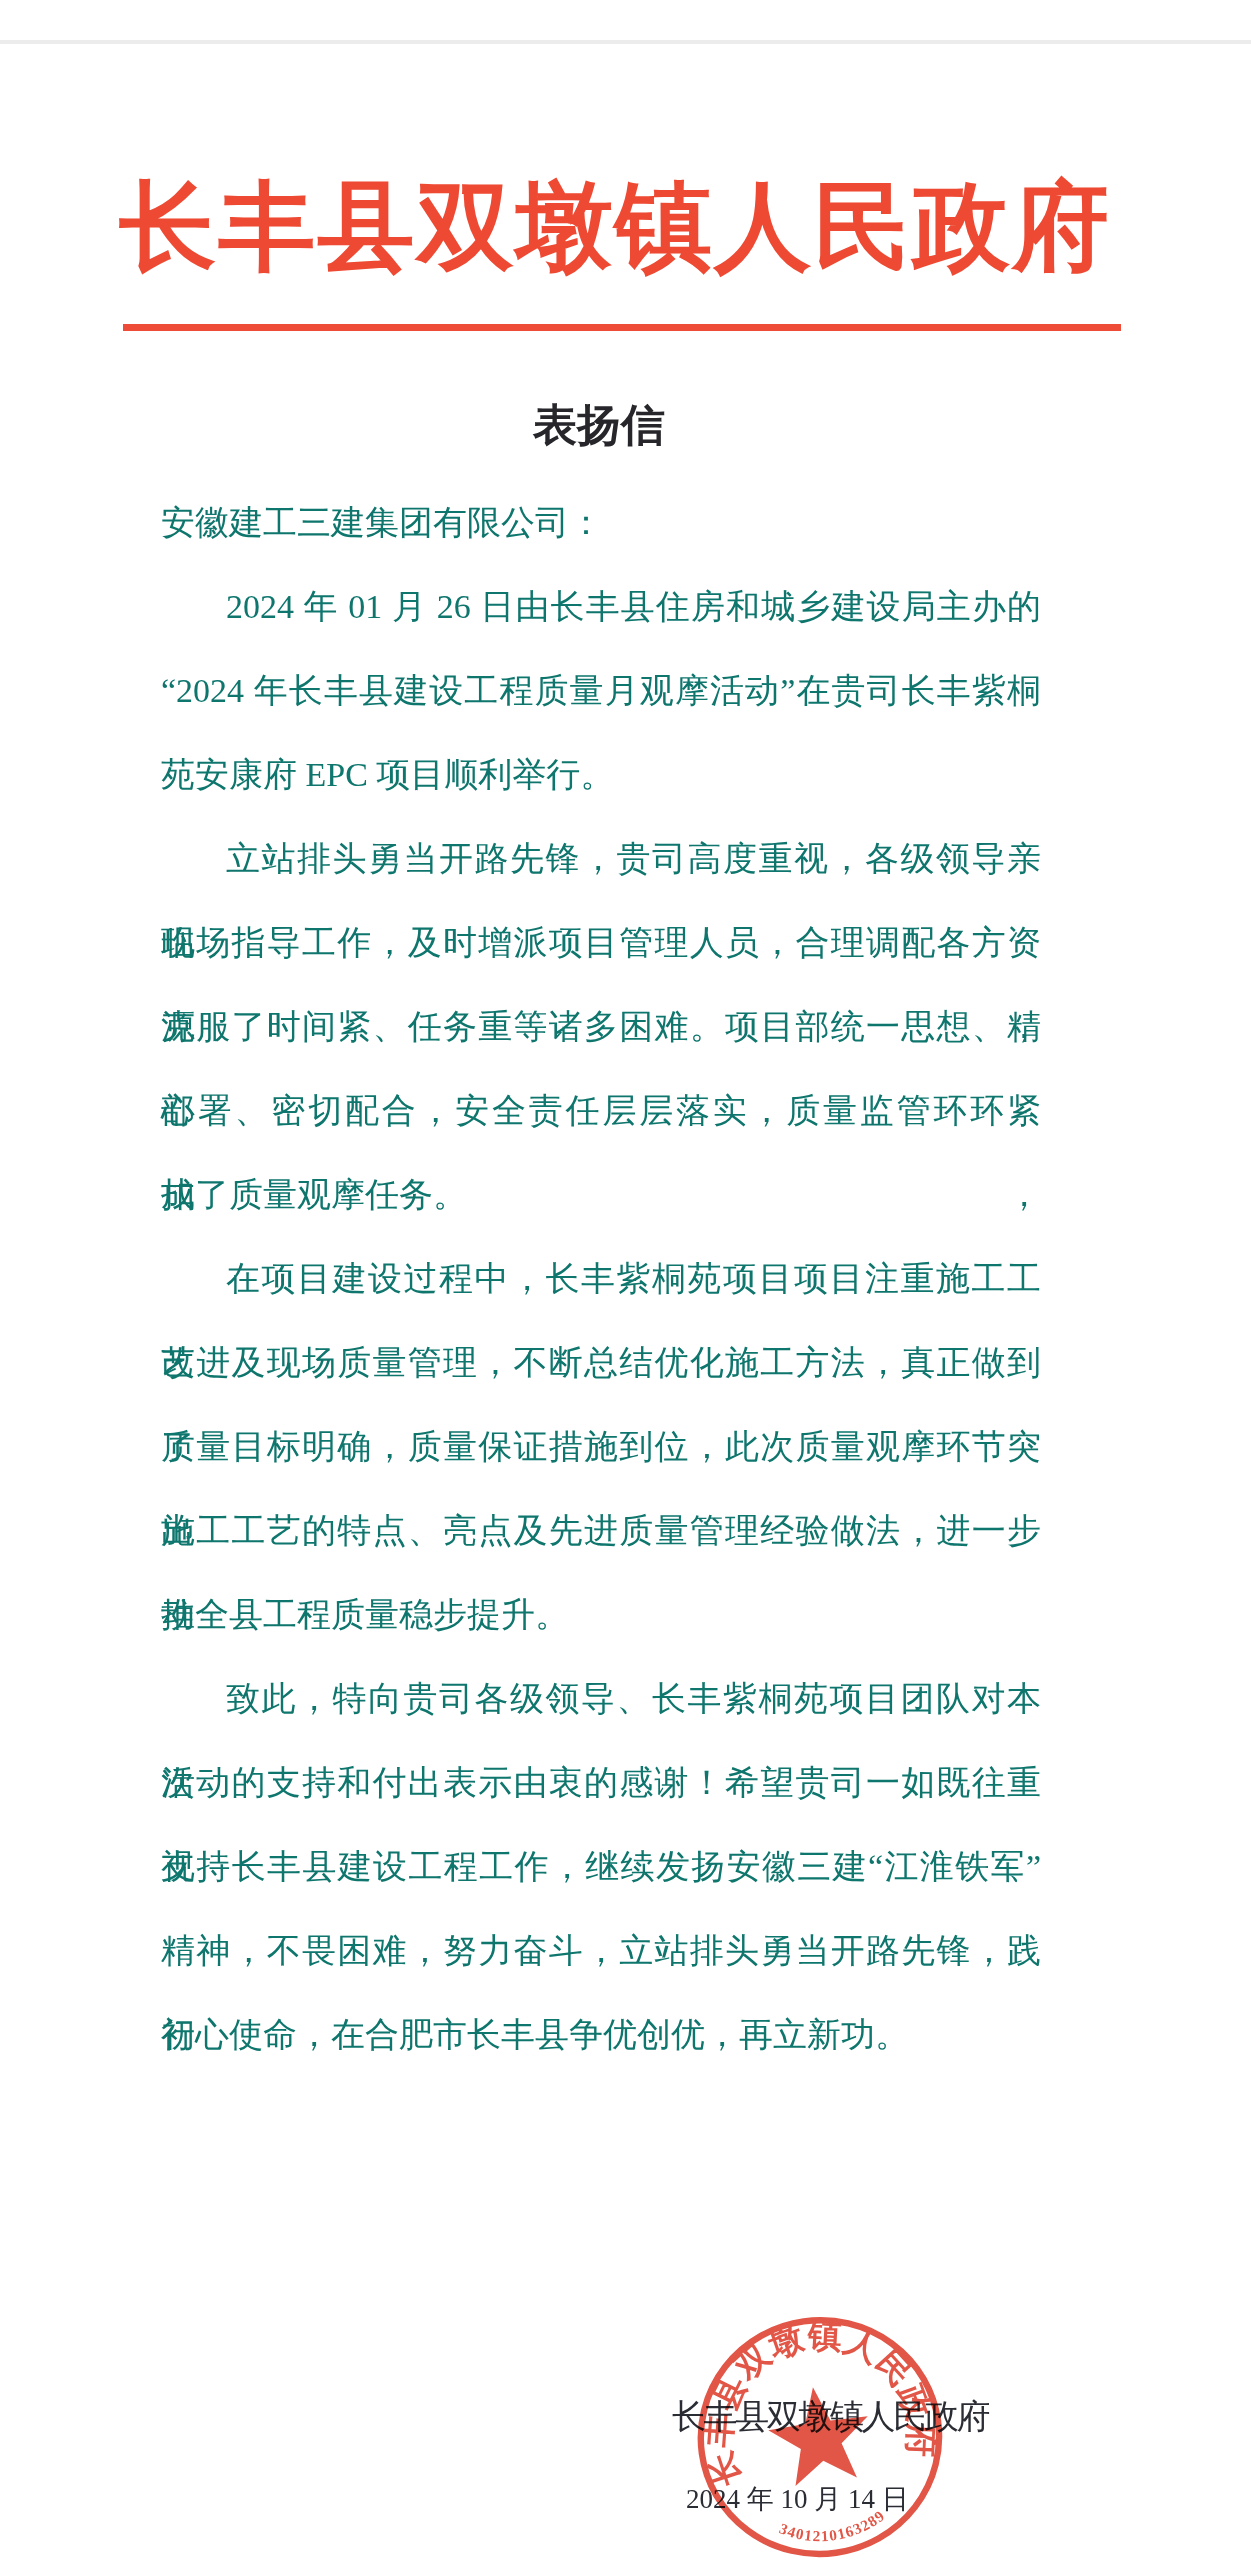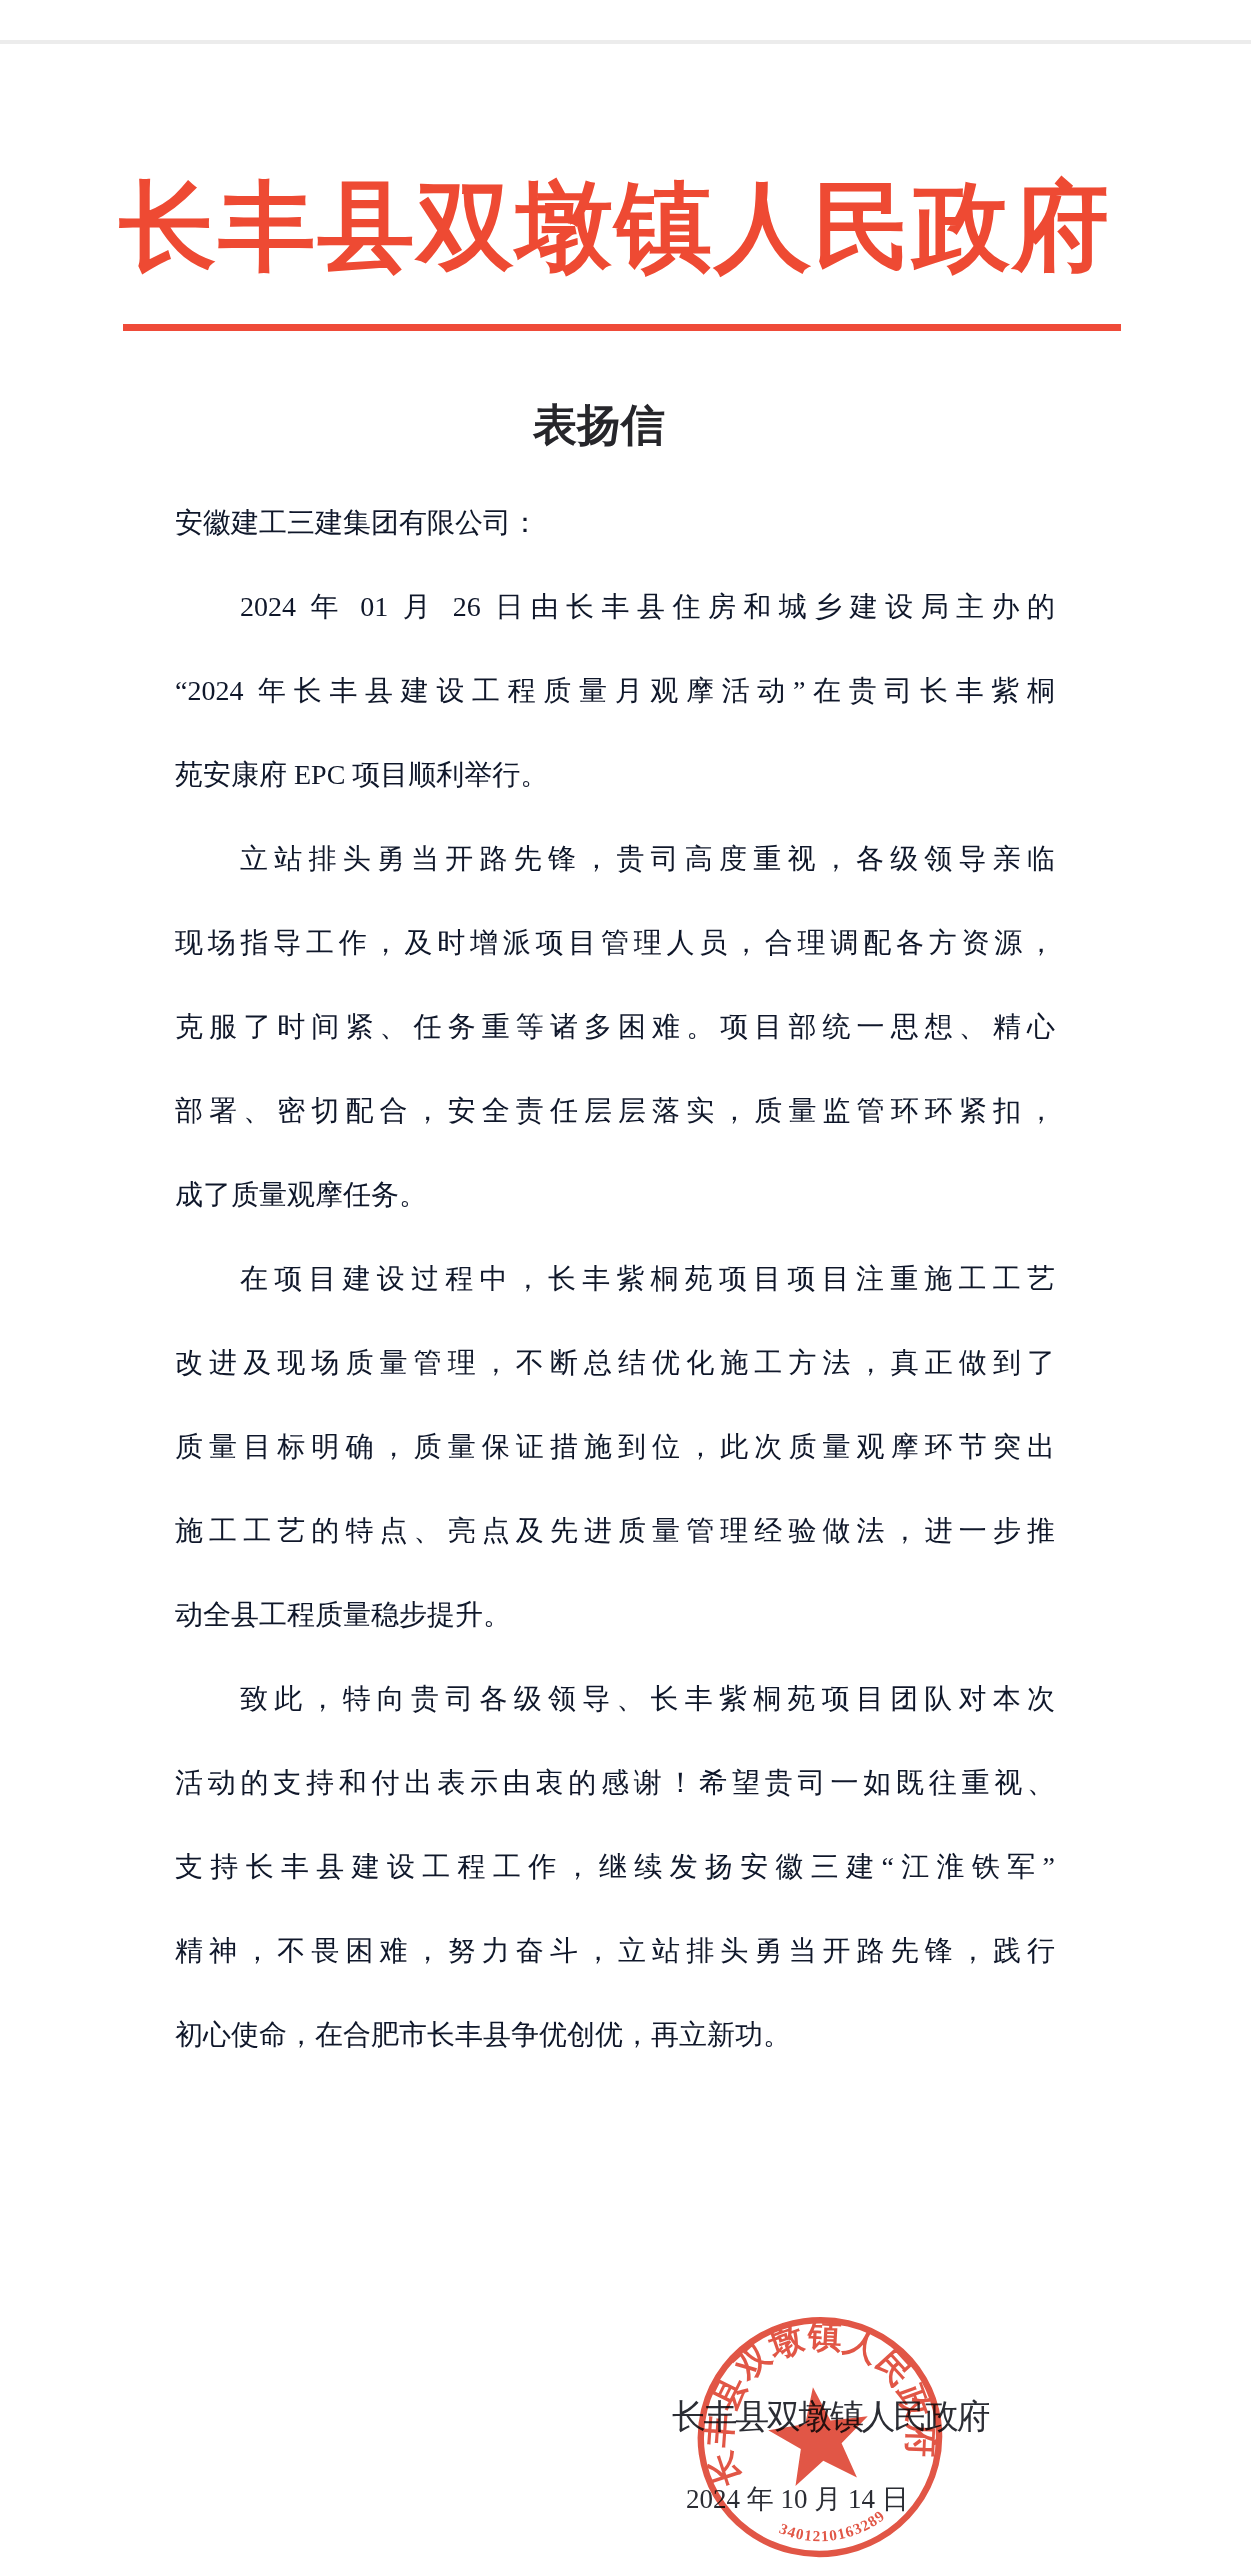--- a/index.html
+++ b/index.html
@@ -30,22 +30,22 @@
 
   
   .doc-title{
     position:absolute;left:0;top:348px;width:1198px;height:80px;
     font-size:44px;line-height:76px;font-weight:700;
     color:#26262b;text-align:center;
   }
 
   
   .body-text{
-    position:absolute;left:175px;top:441px;width:880px;
-    font-size:28px;color:#0f172a;
+    position:absolute;left:161px;top:441px;width:880px;
+    font-size:34px;color:#0f766e;
   }
   .line{
     height:84px;line-height:84px;
     white-space:nowrap;
   }
   .j{
     text-align:justify;text-align-last:justify;
     text-justify:inter-character;
     white-space:normal;
   }

